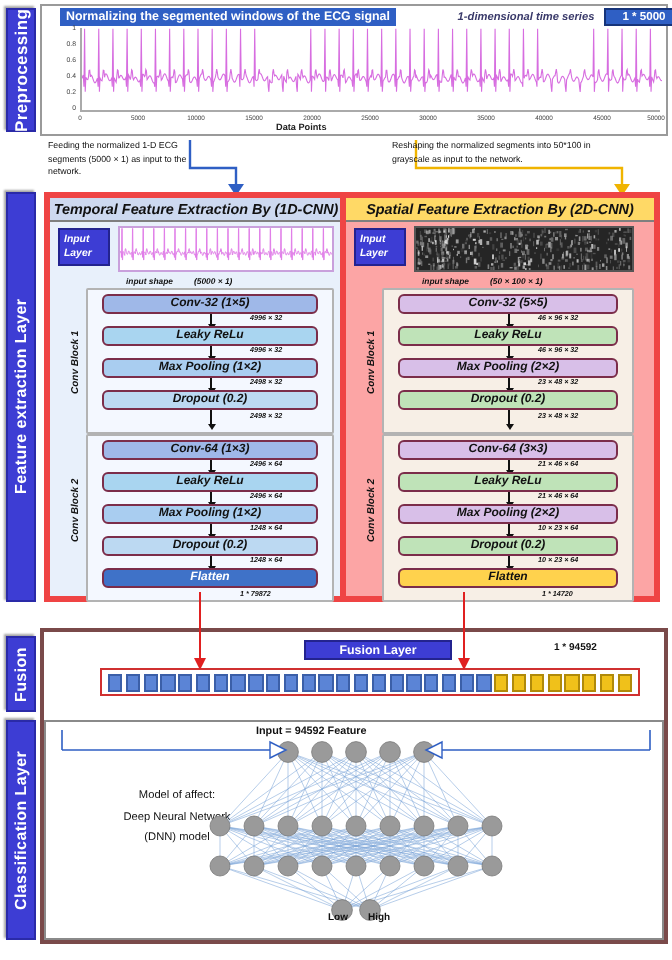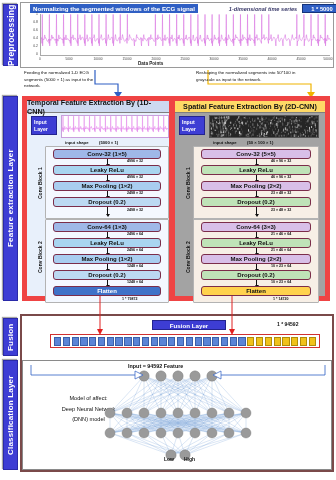--- a/index.html
+++ b/index.html
@@ -53,23 +53,23 @@
   .ylab { position:absolute; left:2px; width:14px; text-align:right; font-size:3.4px; color:#444; }
   .xlab { position:absolute; top:53px; font-size:3.2px; color:#444; transform:translateX(-50%); }
   .xaxis-title { position:absolute; left:116px; top:57px; font-size:4.6px; color:#222; font-weight:bold; }
 
   
   .anno { position:absolute; font-size:4.4px; color:#111; line-height:1.5; }
 
   
   #feat-label { left:3px; top:96px; width:15px; height:205px; font-size:8px; }
 
-  .col { position:absolute; top:96px; height:205px; border:5px solid #ef4444; }
+  .col { position:absolute; top:96px; height:205px; border:3px solid #ef4444;font-style:italic; }
   .col-left  { left:22px;  width:152px; background:#e8f0fb; }
-  .col-right { left:170px; width:160px; background:#a3a3a3; }
+  .col-right { left:170px; width:160px; background:#fca5a5; }
 
   .col-head {
     position:absolute; left:0; top:0; right:0; height:12px;
     display:flex; align-items:center; justify-content:center;
     font-size:7.2px; font-weight:bold; color:#111;
   }
   .head-blue { background:#cdd9f0; border-bottom:1px solid #7f7f7f; }
   .head-yellow { background:#ffd966; border-bottom:1px solid #7f7f7f; }
 
   .input-layer {

